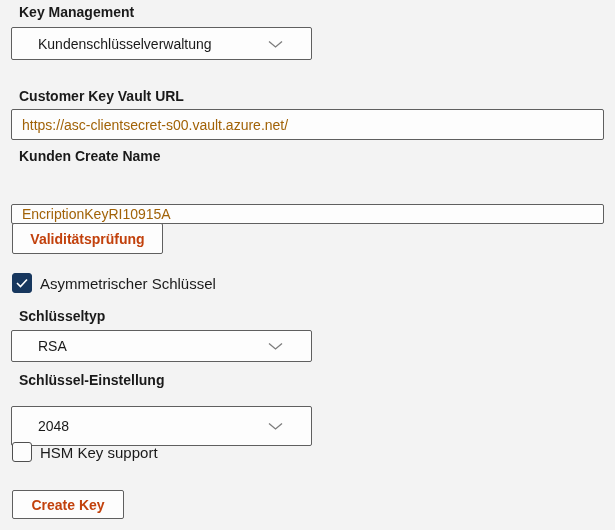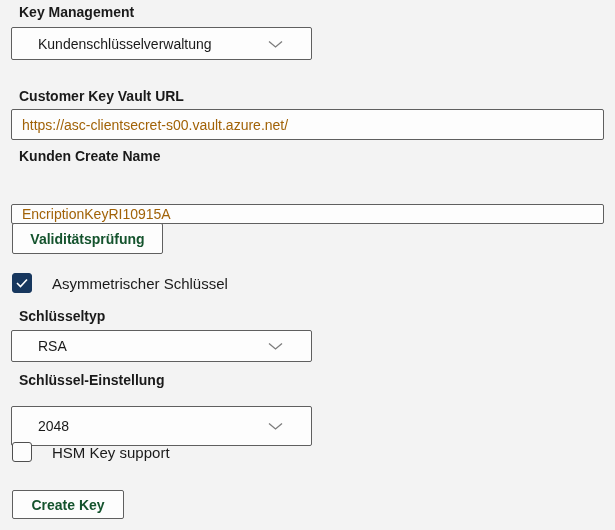--- a/index.html
+++ b/index.html
@@ -66,34 +66,34 @@
     margin-right: 2px;
   }
   .btn {
     position: absolute;
     background: #fdfdfd;
     border: 1px solid #5f5f5f;
     border-radius: 2px;
     font-family: "Liberation Sans", sans-serif;
     font-size: 14px;
     font-weight: 700;
-    color: #14532d;
+    color: #c2410c;
     box-sizing: border-box;
     display: flex;
     align-items: center;
     justify-content: center;
     padding: 0;
     cursor: default;
   }
   .check-row {
     position: absolute;
     left: 12px;
     display: flex;
     align-items: center;
-    gap: 20px;
+    gap: 8px;
   }
   .checkbox {
     width: 20px;
     height: 20px;
     box-sizing: border-box;
     background: #fdfdfd;
     border: 1px solid #4f4f4f;
     border-radius: 3px;
     display: flex;
     align-items: center;

